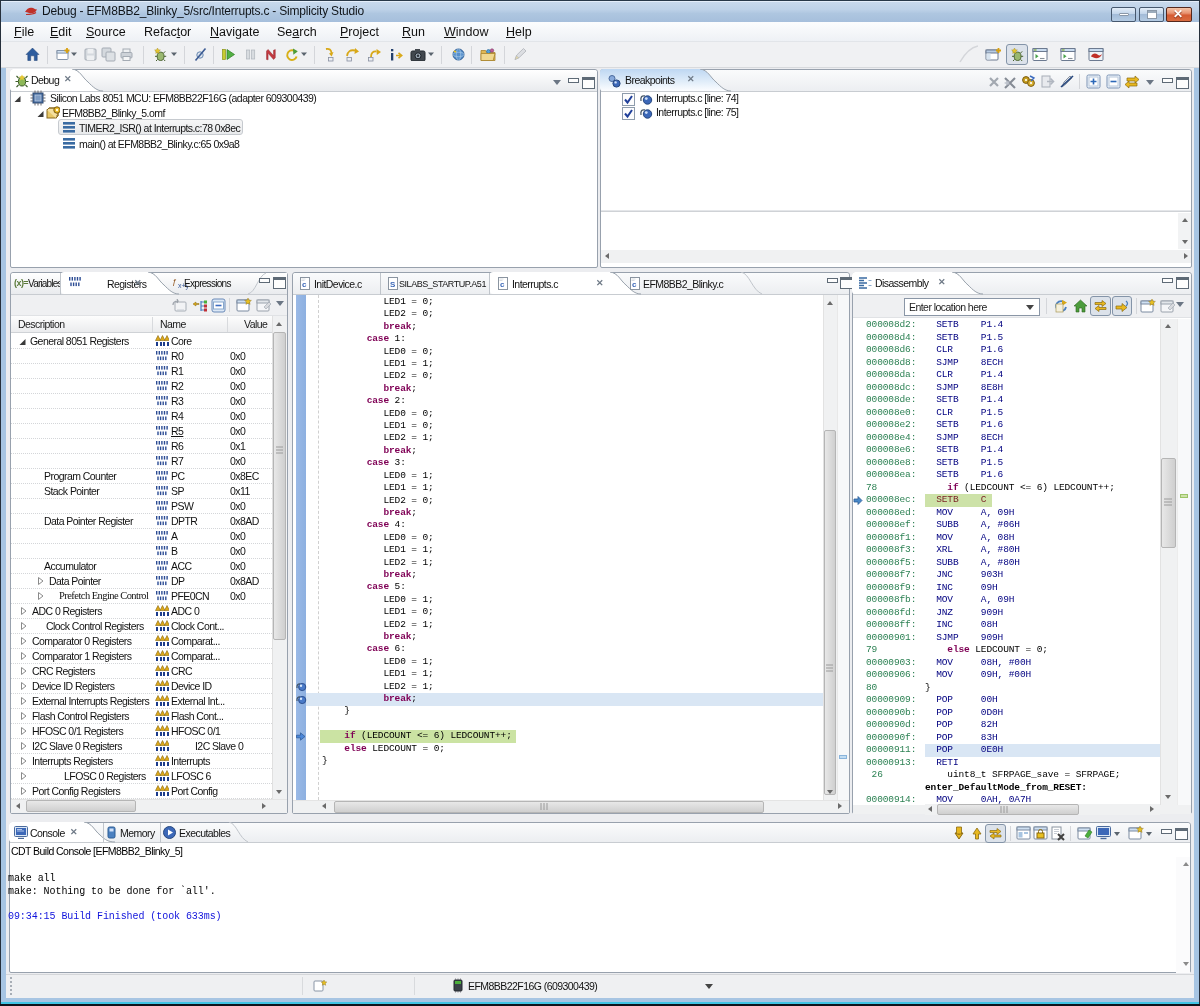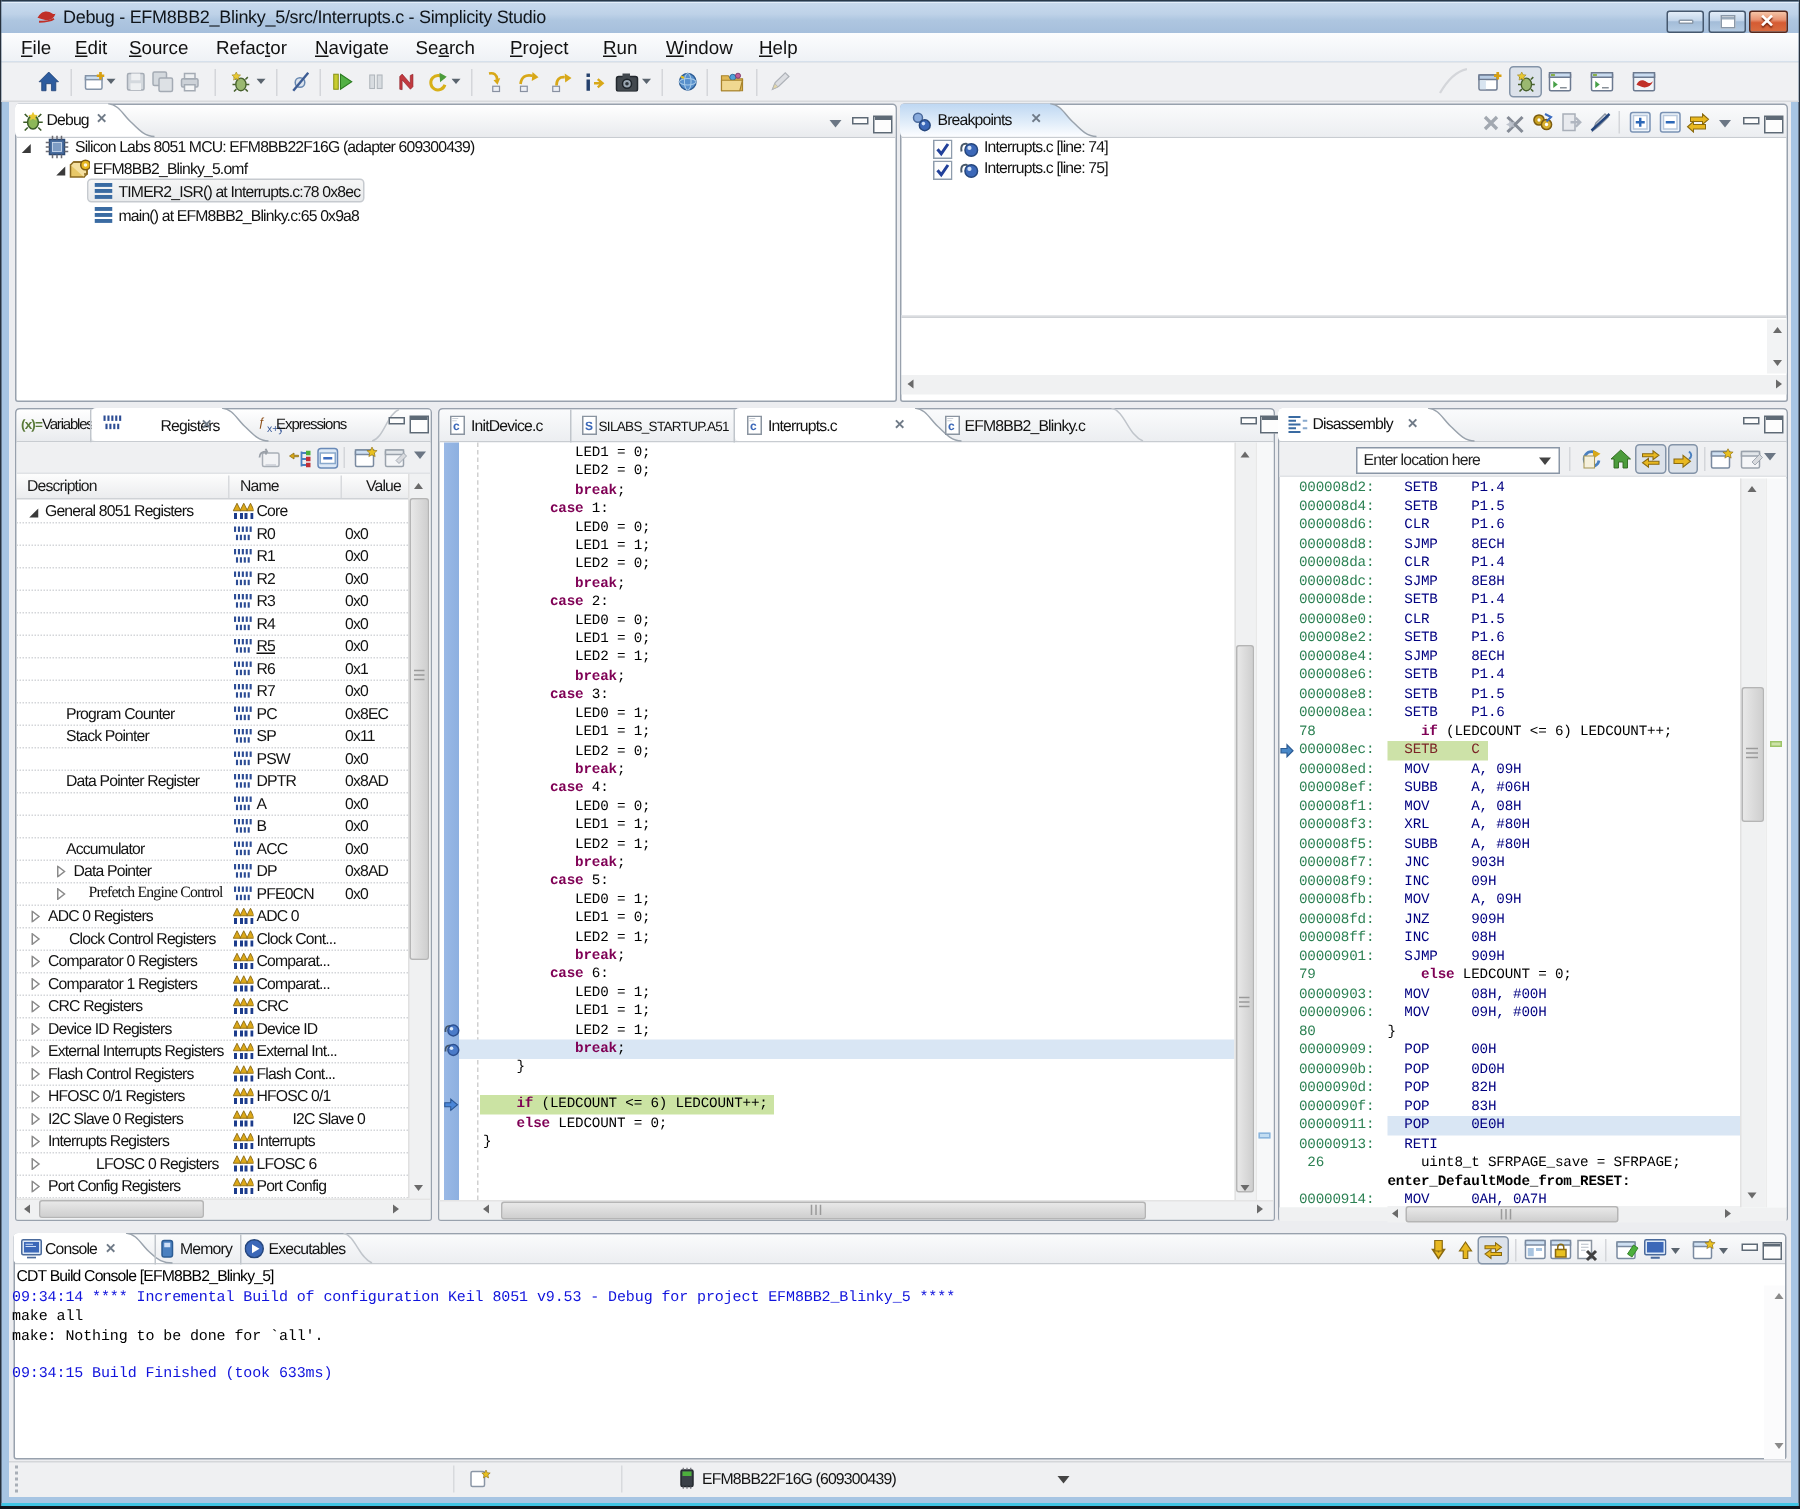--- a/index.html
+++ b/index.html
@@ -1211,21 +1211,21 @@
     <rect x="1" y="2" width="12" height="11" rx="1" fill="#fff" stroke="#7a8aa0"></rect>
     <rect x="1" y="2" width="12" height="3" fill="#cfe0f2" stroke="#7a8aa0"></rect>
     <path d="M12 0 l1 2.2 2.4.2 -1.8 1.6 .5 2.4 -2.1-1.2 -2.1 1.2 .5-2.4 -1.8-1.6 2.4-.2 z" fill="#e8c020" stroke="#8a6a10" stroke-width="0.4"></path>
   </svg>
 <svg class="abs" style="left:1146px;top:832px;" width="7" height="5" viewBox="0 0 7 5">
     <path d="M0 0 h6 l-3 4 z" fill="#5a646e"></path>
   </svg>
 <div class="abs minbtn" style="left:1160px;top:827px;width:11px;height:10px"></div>
 <div class="abs maxbtn" style="left:1175px;top:828px;width:11px;height:10px"></div>
 <div class="abs t11" style="left:11px;top:845px;color:#000;">CDT Build Console [EFM8BB2_Blinky_5]</div>
-<div class="abs cmono" style="left:8px;top:860px;line-height:12.75px"><span style="color:#1013dc">09:34:14 **** Incremental Build of configuration Keil 8051 v9.53 - Debug for project EFM8BB2_Blinky_5 ****</span><br>make all<br>make: Nothing to be done for `all'.<br><br><span style="color:#1013dc">09:34:15 Build Finished (took 633ms)</span></div>
+<div class="abs cmono" style="left:8px;top:860px;line-height:12.75px"><br>make all<br>make: Nothing to be done for `all'.<br><br><span style="color:#1013dc">09:34:15 Build Finished (took 633ms)</span></div>
 <div class="abs" style="left:1176px;top:857px;width:14px;height:116px;background:#fbfbfc;"></div>
 <div class="abs" style="left:1183px;top:862px;width:0;height:0;border-left:3.5px solid transparent;border-right:3.5px solid transparent;border-bottom:4px solid #8a8a8a"></div>
 <div class="abs" style="left:1183px;top:962px;width:0;height:0;border-left:3.5px solid transparent;border-right:3.5px solid transparent;border-top:4px solid #8a8a8a"></div>
 <div class="abs" style="left:6px;top:974px;width:1188px;height:24px;background:#eff0f2;border-top:1px solid #d4d6d9;"></div>
 <div class="abs" style="left:10px;top:977px;width:2px;height:2px;background:#a8aeb6;"></div>
 <div class="abs" style="left:10px;top:981px;width:2px;height:2px;background:#a8aeb6;"></div>
 <div class="abs" style="left:10px;top:985px;width:2px;height:2px;background:#a8aeb6;"></div>
 <div class="abs" style="left:10px;top:989px;width:2px;height:2px;background:#a8aeb6;"></div>
 <div class="abs" style="left:10px;top:993px;width:2px;height:2px;background:#a8aeb6;"></div>
 <div class="abs" style="left:302px;top:977px;width:1px;height:18px;background:#d8dadd;"></div>

